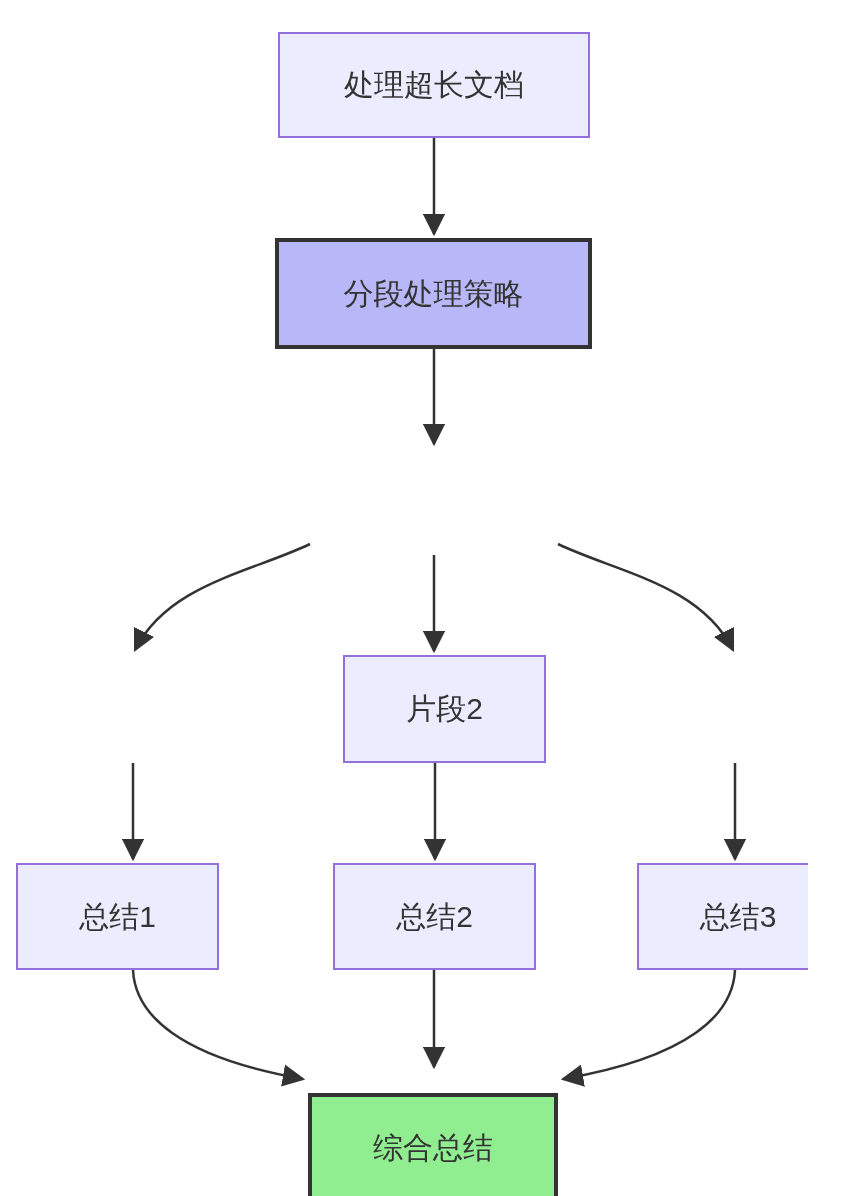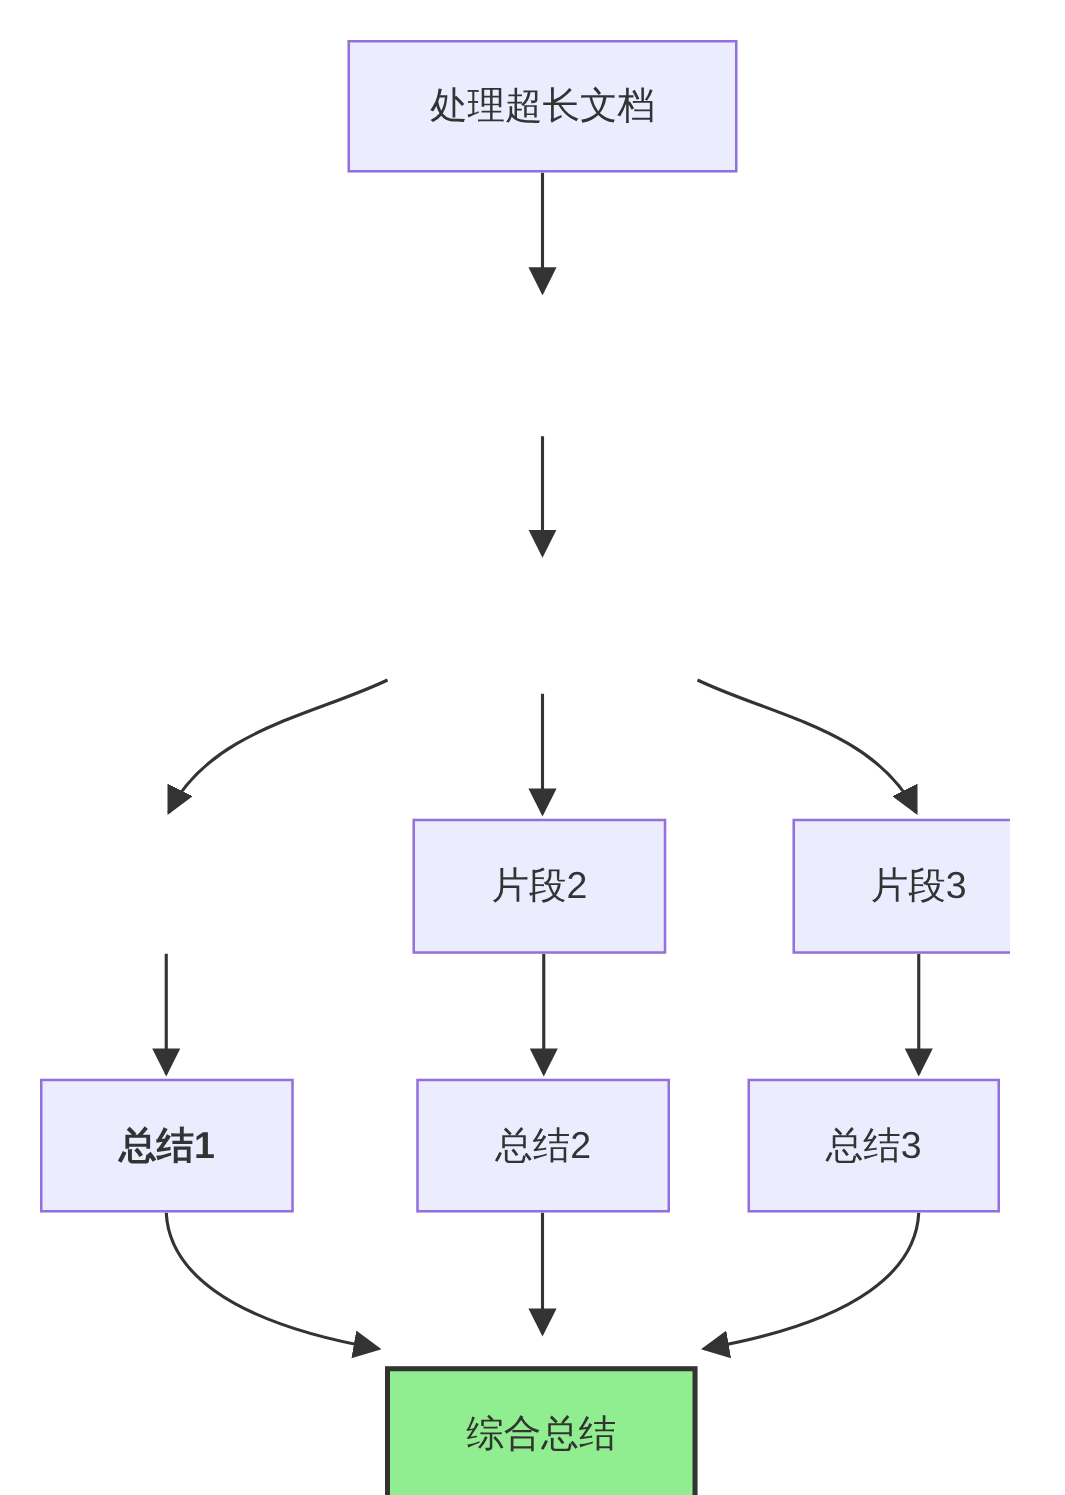--- a/index.html
+++ b/index.html
@@ -78,40 +78,40 @@
     <path class="edge" d="M 735 763 L 735 859" marker-end="url(#arrowhead)"></path>
     <path class="edge" d="M 133 970 C 135 1014, 178 1057, 303 1079" marker-end="url(#arrowhead)"></path>
     <path class="edge" d="M 434 970 L 434 1067" marker-end="url(#arrowhead)"></path>
     <path class="edge" d="M 735 970 C 733 1014, 690 1057, 563 1079" marker-end="url(#arrowhead)"></path>
   </svg>
 
   <div class="node" style="left:278px; top:32px; width:312px; height:106px;">
     <span class="label">处理超长文档</span>
   </div>
 
+  <div class="node emphasis" style="left:275px; top:238px; width:317px; height:111px;">
+    <span class="label">分段处理策略</span>
+  </div>
 
 
 
-  <div class="node" style="left:330px; top:655px; width:203px; height:108px;">
+  <div class="node" style="left:343px; top:655px; width:203px; height:108px;">
     <span class="label">片段2</span>
   </div>
 
-  <div class="node" style="left:634px; top:655px; width:202px; height:108px;">
-    <span class="label">片段3</span>
-  </div>
 
-  <div class="node" style="left:32px; top:863px; width:203px; height:107px;font-weight:bold;">
+  <div class="node" style="left:16px; top:863px; width:203px; height:107px;">
     <span class="label">总结1</span>
   </div>
 
   <div class="node" style="left:333px; top:863px; width:203px; height:107px;">
     <span class="label">总结2</span>
   </div>
 
-  <div class="node" style="left:598px; top:863px; width:202px; height:107px;">
+  <div class="node" style="left:637px; top:863px; width:202px; height:107px;">
     <span class="label">总结3</span>
   </div>
 
   <div class="node success" style="left:308px; top:1071px; width:250px; height:110px;">
     <span class="label">综合总结</span>
   </div>
 
 </div>
 
 </body></html>

